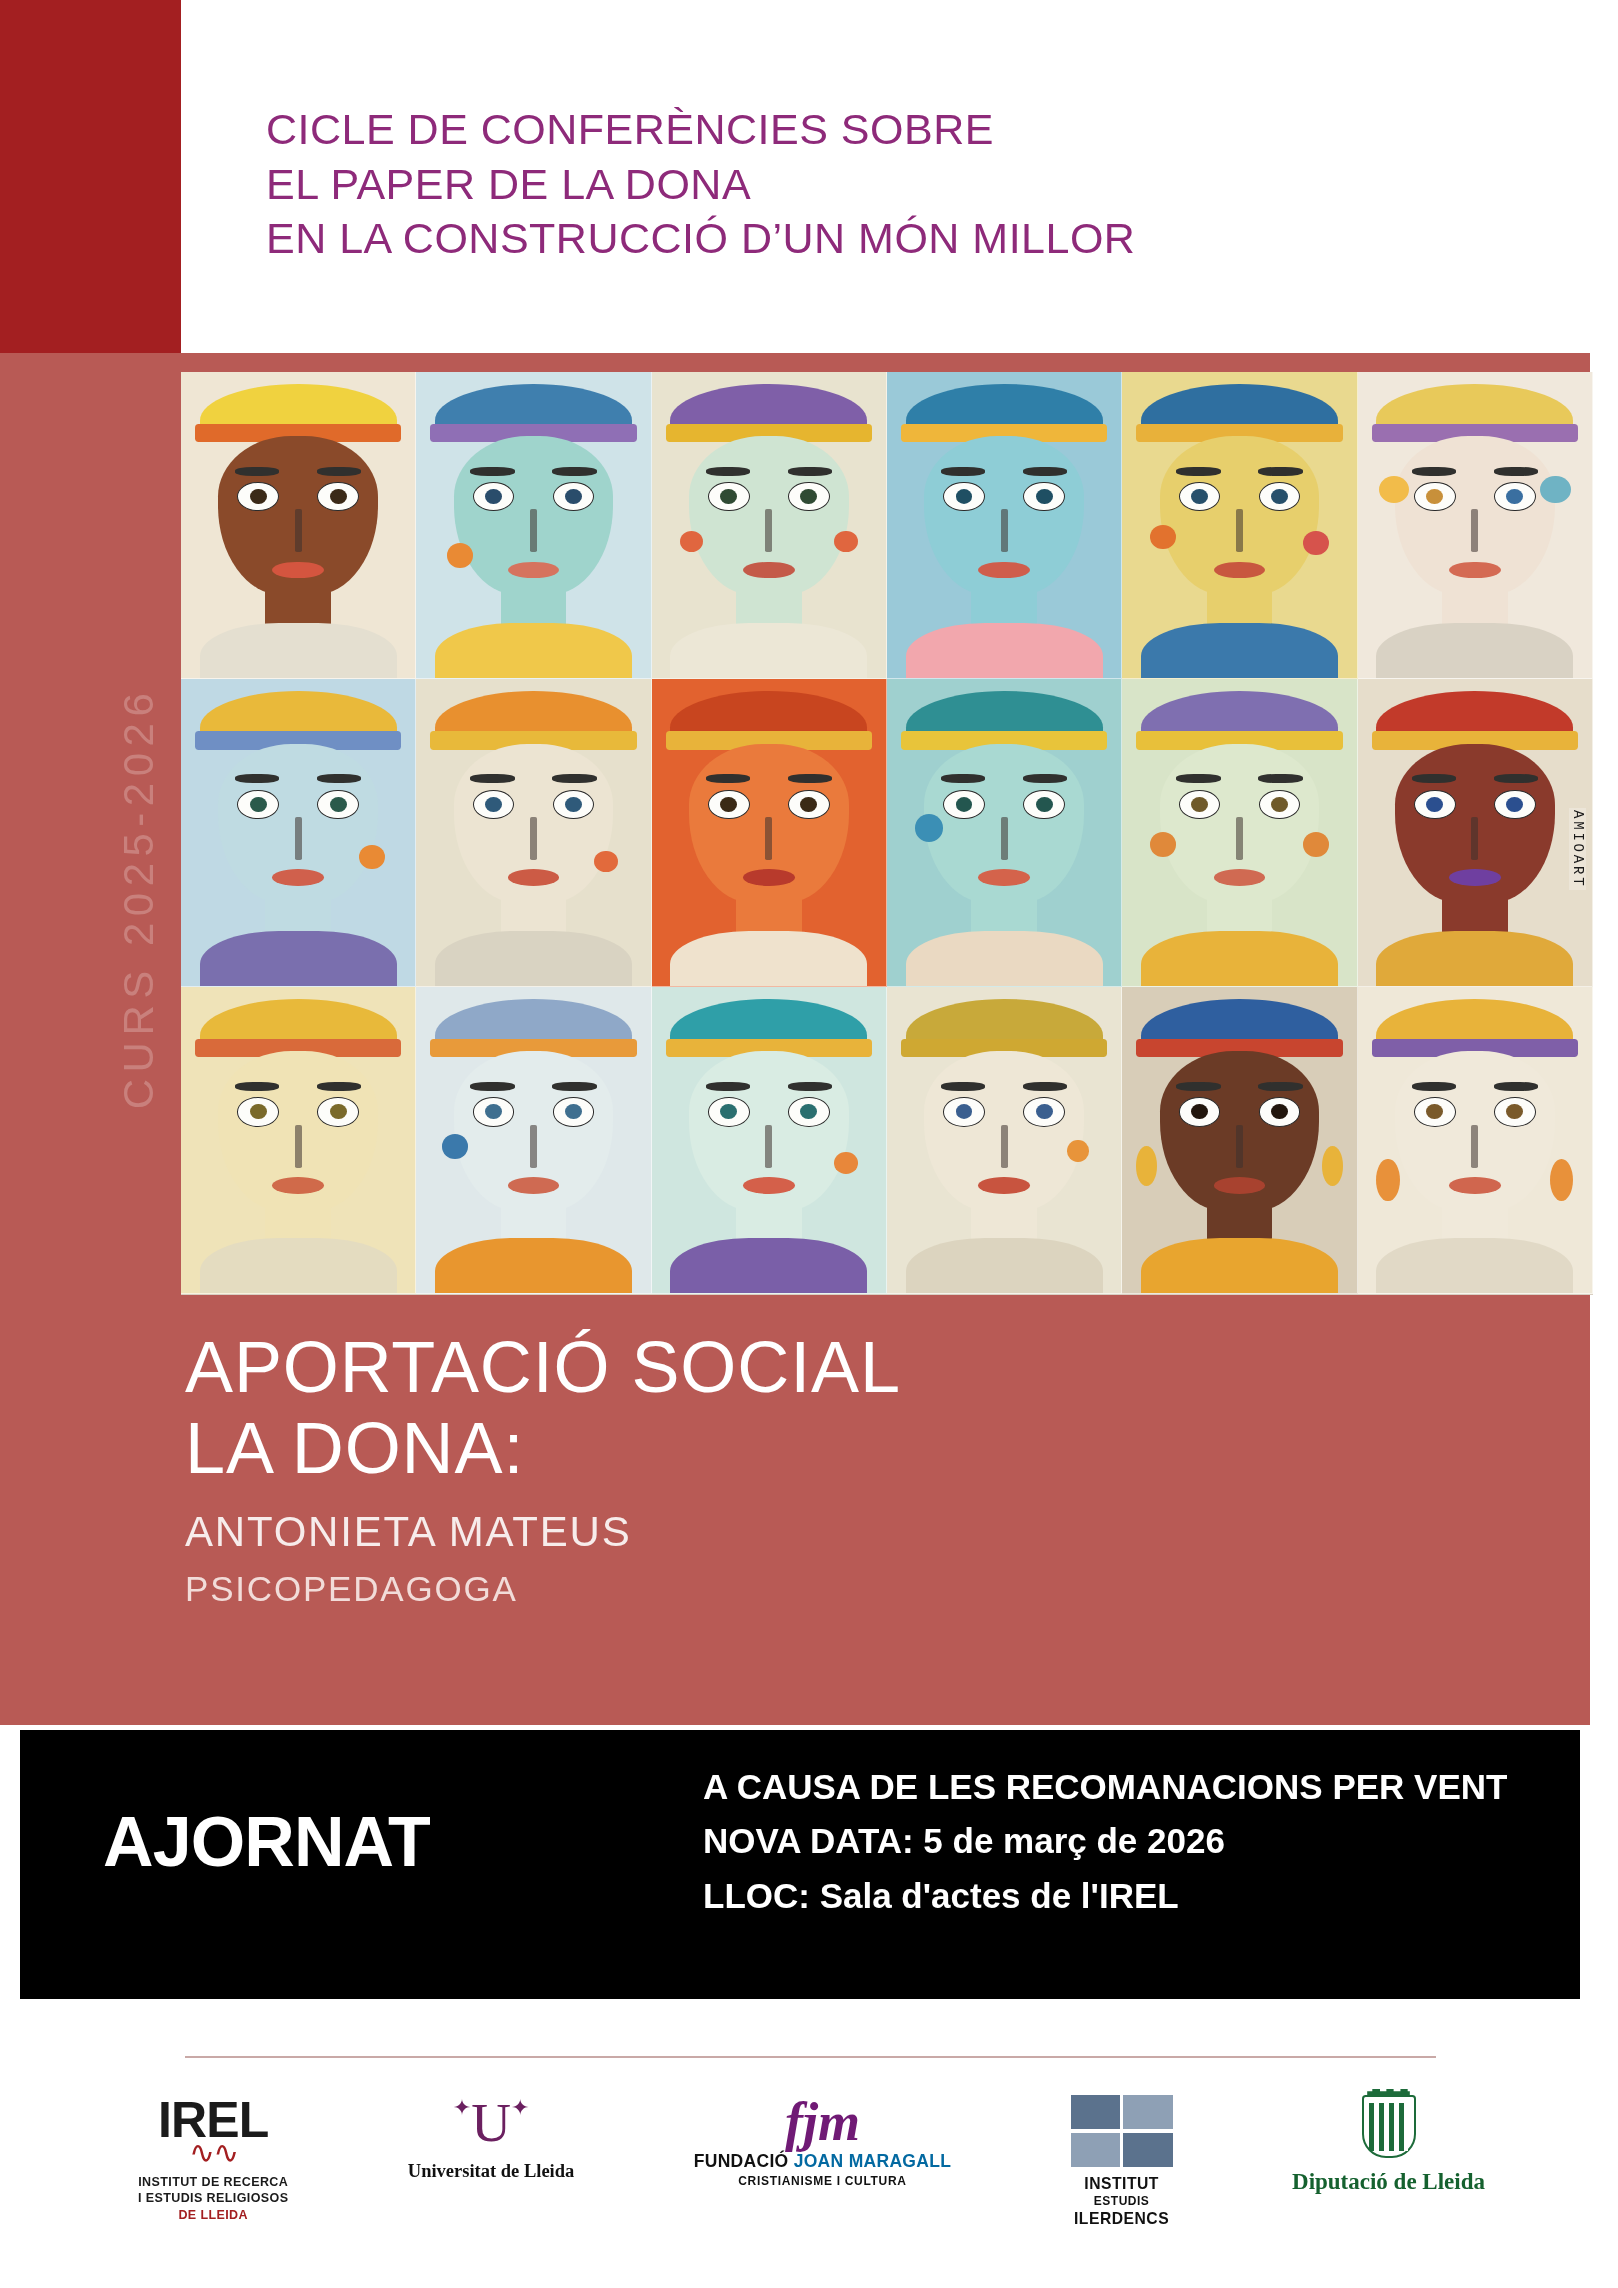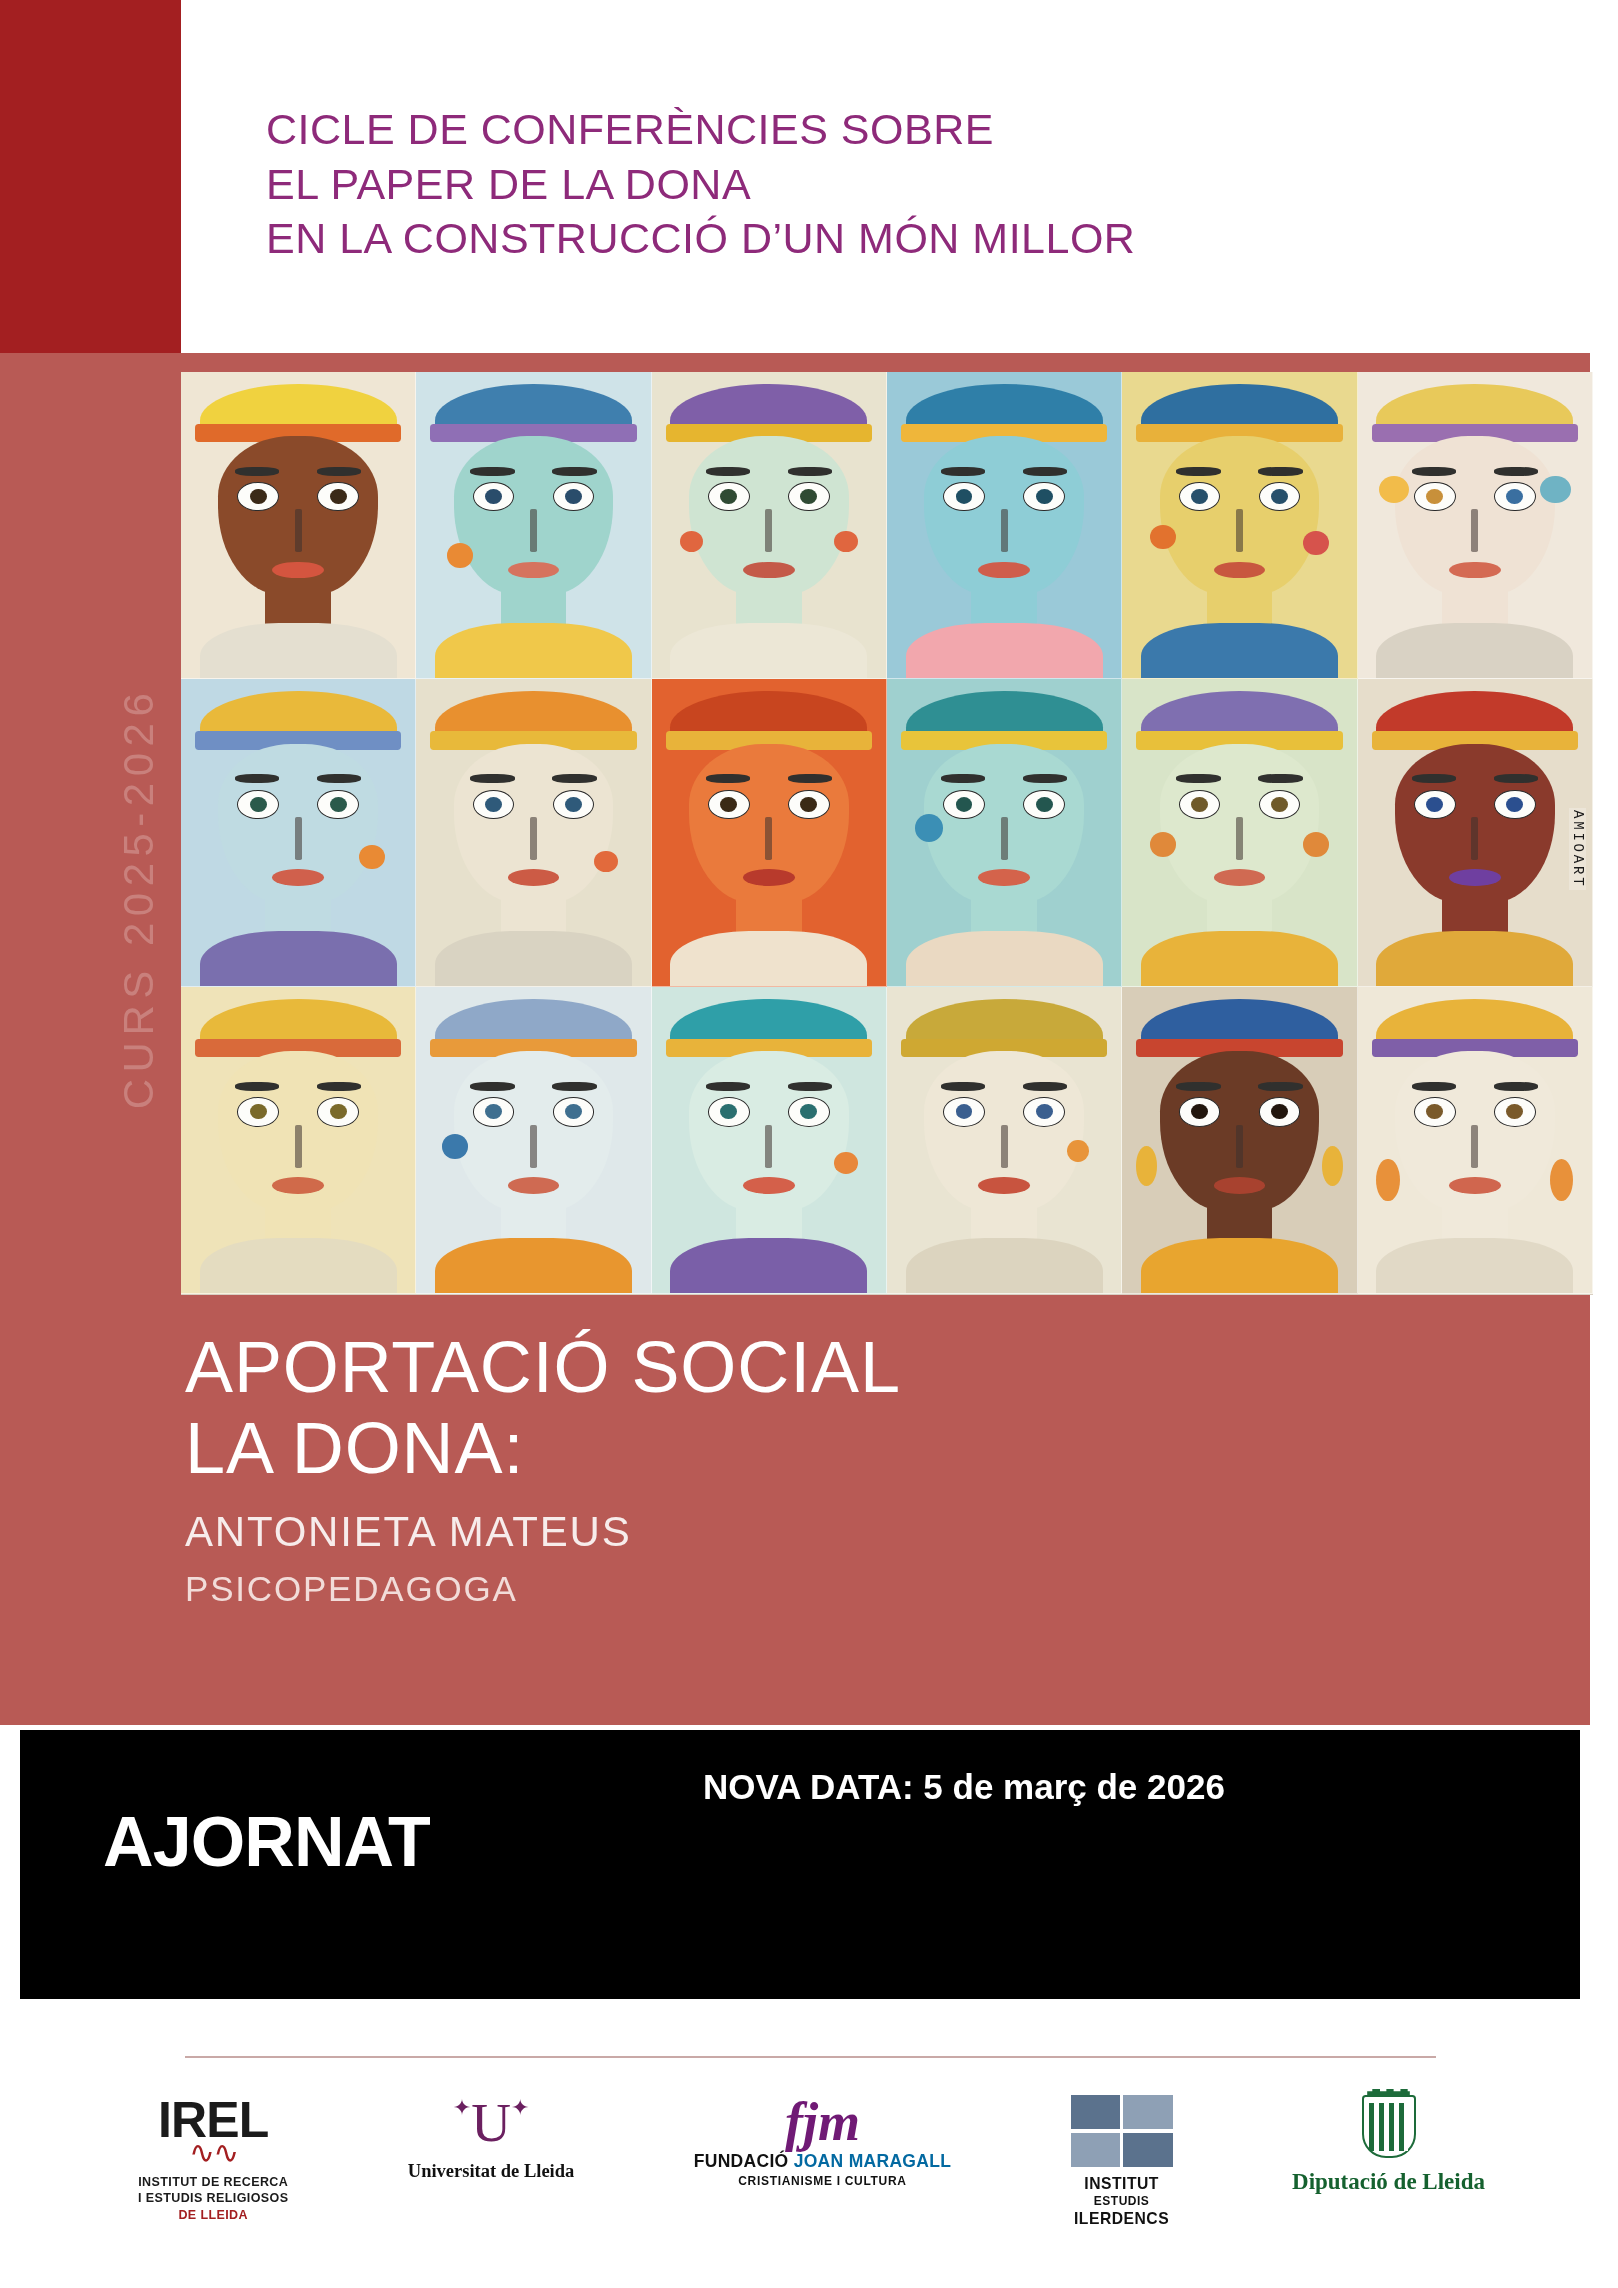--- a/index.html
+++ b/index.html
@@ -799,21 +799,23 @@
       <div>LA DONA:</div>
     </div>
     <div class="speaker">ANTONIETA MATEUS</div>
     <div class="speaker-role">PSICOPEDAGOGA</div>
   </div>
 </div>
 
 <div class="notice">
   <div class="notice-word">AJORNAT</div>
   <div class="notice-lines">
+    <div>A CAUSA DE LES RECOMANACIONS PER VENT</div>
     <div>NOVA DATA: 5 de març de 2026</div>
+    <div>LLOC: Sala d'actes de l'IREL</div>
   </div>
 </div>
 
 <div class="footer-rule"></div>
 
 <div class="logos">
 
   <div class="logo">
     <div class="irel-main">IREL</div>
     <div class="irel-swirl">∿∿</div>

